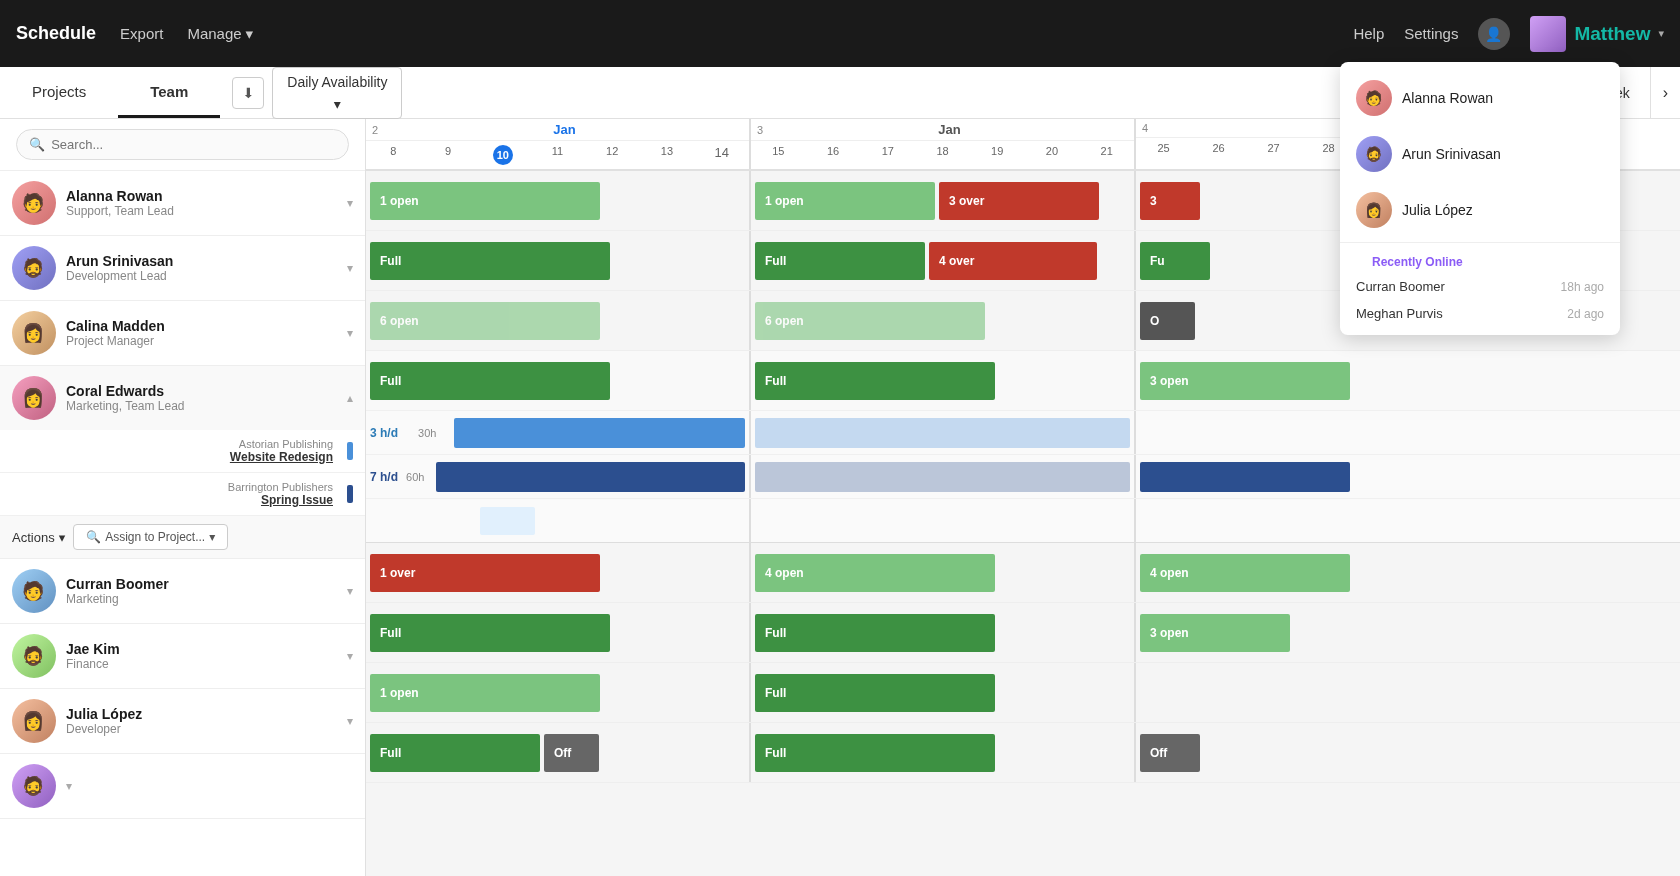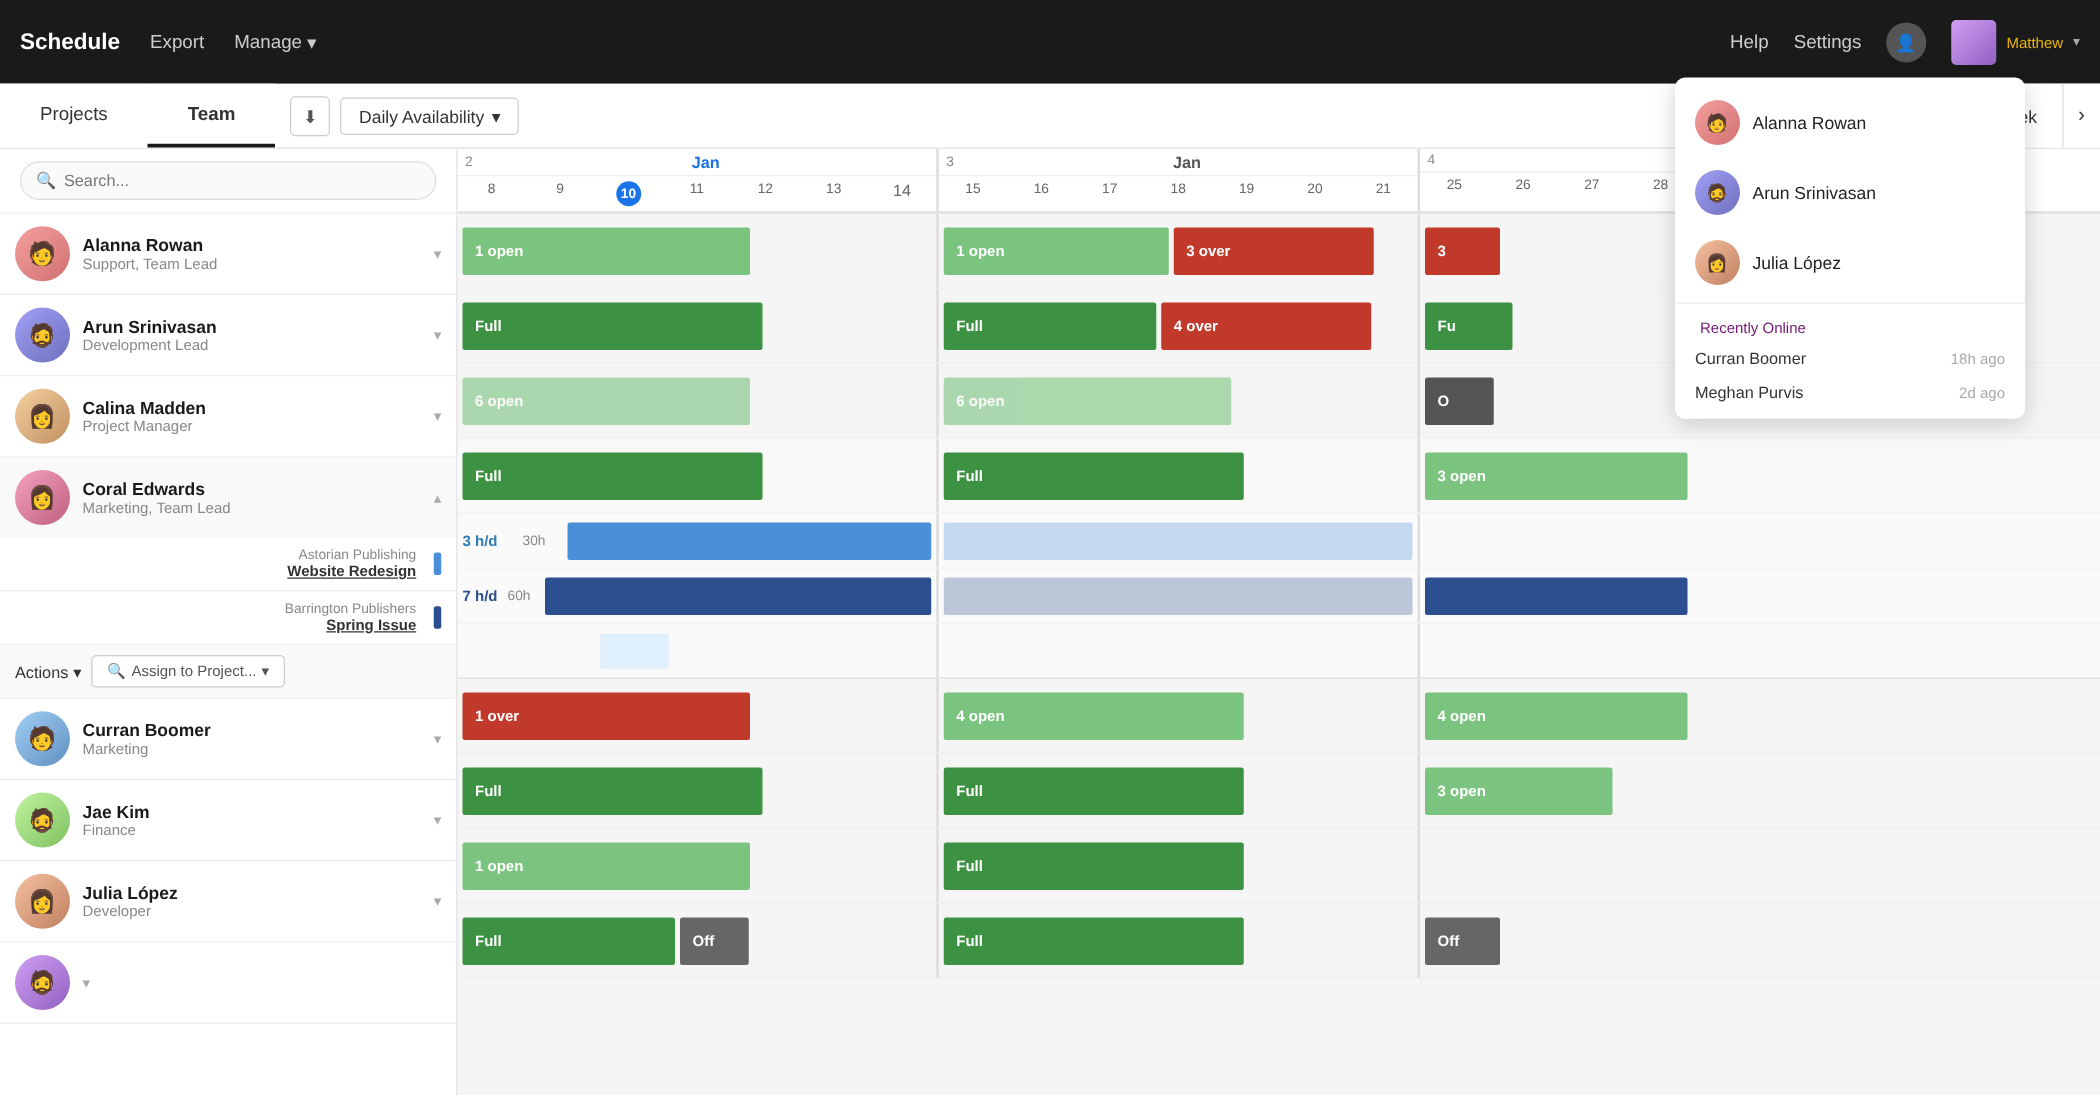--- a/index.html
+++ b/index.html
@@ -17,21 +17,21 @@
     }
     .nav-title { color: #fff; font-size: 18px; font-weight: 600; }
     .nav-link { color: #ccc; font-size: 15px; cursor: pointer; }
     .nav-manage { color: #ccc; font-size: 15px; cursor: pointer; display: flex; align-items: center; gap: 4px; }
     .nav-right { margin-left: auto; display: flex; align-items: center; gap: 20px; }
     .nav-help { color: #ccc; font-size: 15px; cursor: pointer; }
     .nav-settings { color: #ccc; font-size: 15px; cursor: pointer; }
     .nav-avatar-icon { width: 32px; height: 32px; border-radius: 50%; background: #555; display: flex; align-items: center; justify-content: center; color: #fff; font-size: 14px; cursor: pointer; }
     .nav-user { display: flex; align-items: center; gap: 8px; cursor: pointer; }
     .nav-user-avatar { width: 36px; height: 36px; border-radius: 4px; background: #888; overflow: hidden; }
-    .nav-user-name { color: #eab308; font-size: 12px; }
+    .nav-user-name { color: #14b8a6; font-size: 19px; font-weight: bold; }
 
     
     .sub-nav {
       background: #fff;
       height: 52px;
       display: flex;
       align-items: center;
       border-bottom: 1px solid #e0e0e0;
       position: relative;
     }
@@ -42,21 +42,21 @@
       border: none;
       background: #fff;
       font-size: 15px;
       color: #333;
       cursor: pointer;
       border-bottom: 3px solid transparent;
     }
     .tab-btn.active { border-bottom: 3px solid #1a1a1a; font-weight: 600; }
     .sub-nav-middle { display: flex; align-items: center; gap: 8px; padding: 0 12px; }
     .collapse-btn { width: 32px; height: 32px; border: 1px solid #ccc; border-radius: 4px; background: #fff; cursor: pointer; display: flex; align-items: center; justify-content: center; font-size: 14px; color: #555; }
-    .availability-btn { display: flex; align-items: center; gap: 6px; padding: 6px 14px; border: 1px solid #ccc; border-radius: 4px; background: #fff; font-size: 14px; cursor: pointer; color: #333; }
+    .availability-btn { display: flex; align-items: center; gap: 6px; padding: 6px 14px; border: 1px solid #ccc; border-radius: 4px; background: #fff; font-size: 14px; cursor: pointer; color: #333; flex-direction: column; }
     .this-week-group { margin-left: auto; display: flex; align-items: center; height: 100%; }
     .this-week-btn { padding: 0 20px; height: 100%; border: none; background: #fff; font-size: 14px; color: #333; cursor: pointer; border-left: 1px solid #e0e0e0; }
     .nav-chevron-btn { padding: 0 12px; height: 100%; border: none; background: #fff; font-size: 16px; color: #333; cursor: pointer; border-left: 1px solid #e0e0e0; }
 
     
     .main-layout { display: flex; height: calc(876px - 52px - 52px); overflow: hidden; }
 
     
     .sidebar { width: 366px; min-width: 366px; background: #fff; border-right: 1px solid #e0e0e0; display: flex; flex-direction: column; overflow-y: auto; }
     .search-box { padding: 10px 16px; border-bottom: 1px solid #eee; }
@@ -98,21 +98,21 @@
       background: #fff;
       border-radius: 8px;
       box-shadow: 0 4px 20px rgba(0,0,0,0.18);
       width: 280px;
       z-index: 100;
       padding: 8px 0;
     }
     .dropdown-user-item { display: flex; align-items: center; gap: 10px; padding: 10px 16px; cursor: pointer; }
     .dropdown-avatar { width: 36px; height: 36px; border-radius: 50%; background: #ddd; overflow: hidden; flex-shrink: 0; display: flex; align-items: center; justify-content: center; font-size: 14px; }
     .dropdown-name { font-size: 14px; color: #222; font-weight: 500; }
-    .dropdown-section-title { font-size: 12px; color: #701a75; font-weight: 400; padding: 8px 20px 4px; text-transform: none; }
+    .dropdown-section-title { font-size: 12px; color: #8b5cf6; font-weight: 700; padding: 8px 32px 4px; text-transform: none; }
     .dropdown-recent-item { display: flex; align-items: center; justify-content: space-between; padding: 6px 16px; cursor: pointer; }
     .dropdown-recent-name { font-size: 13px; color: #333; }
     .dropdown-recent-time { font-size: 12px; color: #aaa; }
     .dropdown-divider { height: 1px; background: #eee; margin: 4px 0; }
 
     
     .av-alanna { background: linear-gradient(135deg, #f5a0a0, #d07070); }
     .av-arun { background: linear-gradient(135deg, #a0a0f5, #7070c0); }
     .av-calina { background: linear-gradient(135deg, #f5d0a0, #c09060); }
     .av-coral { background: linear-gradient(135deg, #f5a0c0, #c06080); }

